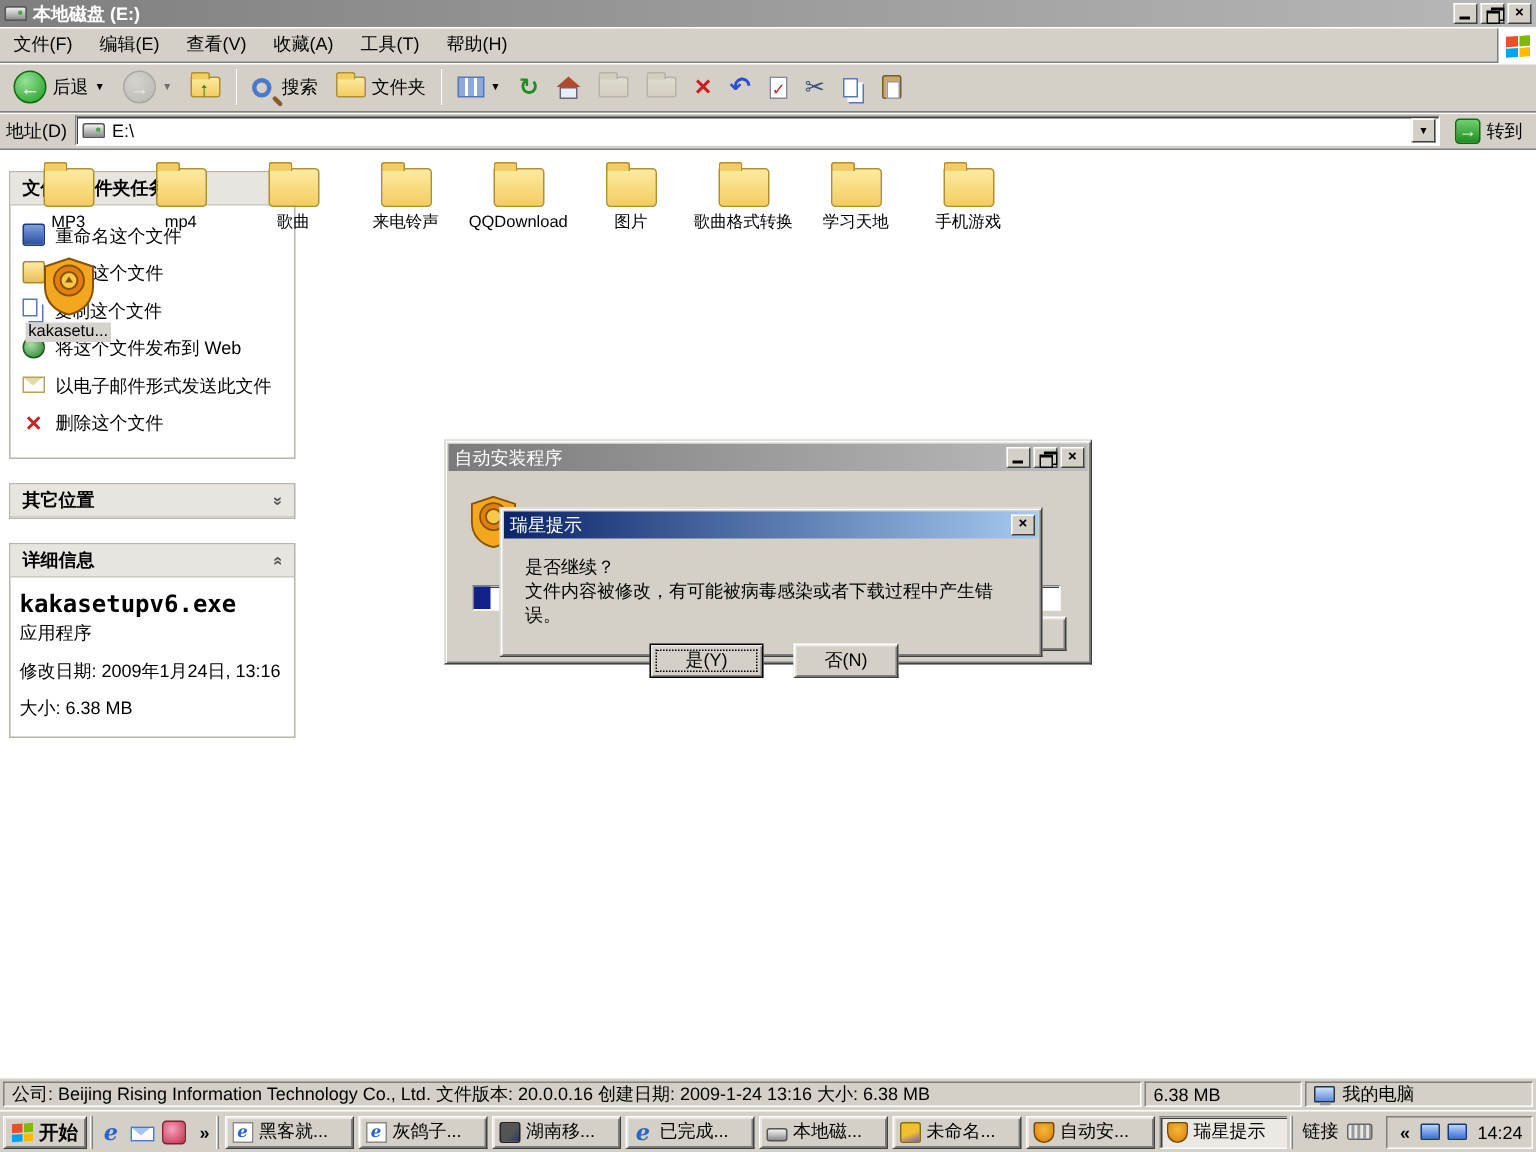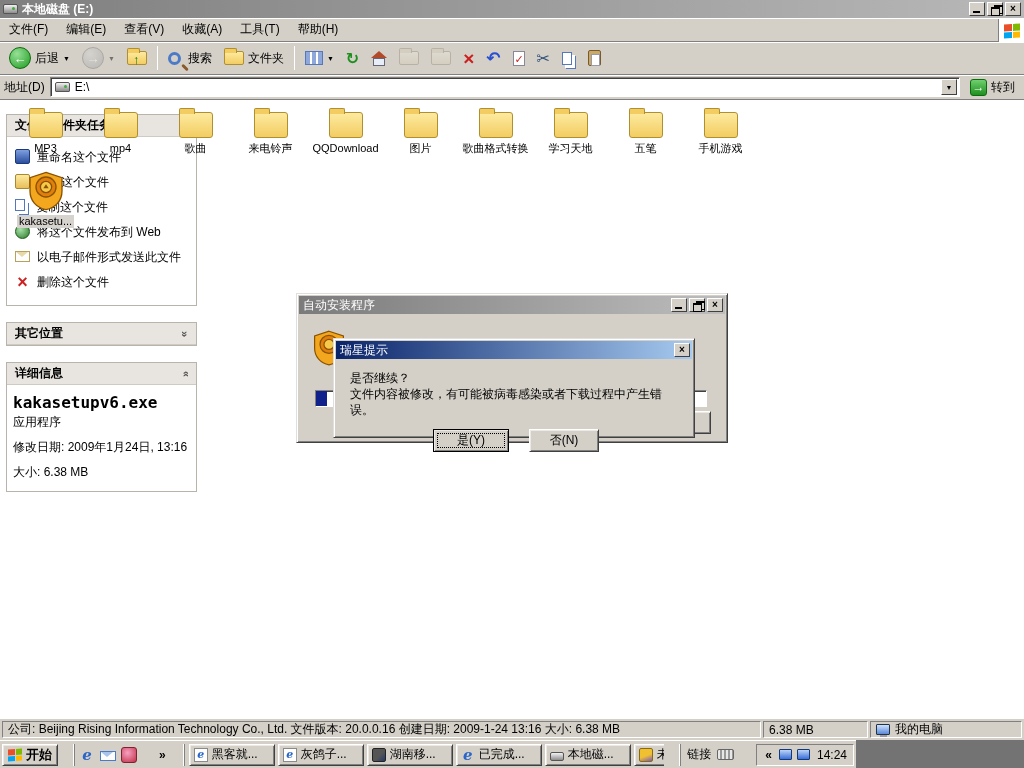--- a/index.html
+++ b/index.html
@@ -1,19 +1,19 @@
 <!DOCTYPE html>
 <html><head>
 <meta charset="utf-8">
 <style>
   * { margin:0; padding:0; box-sizing:border-box; }
   html,body { width:1024px; height:768px; overflow:hidden; }
   body { font-family:"Liberation Sans","DejaVu Sans",sans-serif; font-size:12px; color:#000; }
 
-  #desktop { position:relative; width:1024px; height:768px; background:#737373; overflow:hidden; }
+  #desktop { position:relative; width:1024px; height:768px; background:#84cc16; overflow:hidden; }
 
   
   .raised  { background:#d4d0c8; border:1px solid; border-color:#ffffff #404040 #404040 #ffffff; box-shadow:inset 1px 1px 0 #ece9e4, inset -1px -1px 0 #808080; }
 
   
   .explorer { position:absolute; left:0; top:0; width:1024px; height:740px; background:#d4d0c8; display:flex; flex-direction:column; }
 
   .titlebar { height:18px; background:linear-gradient(to right,#7f7f7f,#b8b8b8); display:flex; align-items:center; padding:0 3px; gap:4px; flex:none; }
   .titlebar .title { color:#fff; font-weight:bold; font-size:12px; flex:1; white-space:nowrap; }
   .tb-btns { display:flex; gap:2px; }
@@ -140,21 +140,21 @@
   
   .statusbar { height:22px; background:#d4d0c8; display:flex; gap:2px; padding:2px 2px 2px 2px; flex:none; border-top:1px solid #fff; }
   .status-sec { border:1px solid; border-color:#808080 #fff #fff #808080; display:flex; align-items:center; padding:0 5px; gap:5px; white-space:nowrap; overflow:hidden; }
   .status-info { flex:1; }
   .status-size { width:105px; flex:none; }
   .status-zone { width:152px; flex:none; }
   .mycomp-ic { width:14px; height:11px; background:linear-gradient(#cfe2ff,#5a8ad8); border:1px solid #234; border-radius:1px; position:relative; flex:none; }
   .mycomp-ic::after { content:""; position:absolute; left:3px; bottom:-3px; width:7px; height:2px; background:#99a; }
 
   
-  .taskbar { position:absolute; left:0; bottom:0; width:856px; height:28px; background:#d4d0c8; border-top:1px solid #fff; display:flex; align-items:center; padding:0 2px; gap:16px; z-index:10; }
+  .taskbar { position:absolute; left:0; bottom:0; width:1024px; height:28px; background:#d4d0c8; border-top:1px solid #fff; display:flex; align-items:center; padding:0 2px; gap:3px; z-index:10; }
   .start-btn { height:22px; display:flex; align-items:center; gap:4px; padding:0 5px; font-weight:bold; font-size:13px; }
   .start-btn .winflag { width:14px; height:12px; }
   .ql { display:flex; align-items:center; gap:5px; padding:0 4px; border-left:1px solid #808080; box-shadow:-1px 0 0 #fff; height:22px; }
   .ql-item { width:16px; height:16px; display:flex; align-items:center; justify-content:center; }
   .overflow-chip { font-weight:bold; font-size:12px; padding:0 2px; }
   .tasks { flex:1; display:flex; gap:3px; overflow:hidden; border-left:1px solid #808080; box-shadow:-1px 0 0 #fff; padding-left:4px; height:22px; align-items:center; }
   .task-btn { width:86px; height:22px; display:flex; align-items:center; gap:4px; padding:0 4px; overflow:hidden; white-space:nowrap; flex:none; }
   .task-btn .tb-ic { width:14px; height:14px; flex:none; display:flex; align-items:center; justify-content:center; }
   .task-btn.active { background:#ece9e4; border-color:#808080 #fff #fff #808080; box-shadow:inset 1px 1px 0 #404040; }
   .links-zone { display:flex; align-items:center; gap:6px; padding:0 6px; border-left:1px solid #808080; box-shadow:-1px 0 0 #fff; height:22px; }
@@ -370,24 +370,20 @@
             <div class="file-item">
               <span class="file-folder"></span>
               <div class="file-label">歌曲格式转换</div>
             </div>
 
             <div class="file-item">
               <span class="file-folder"></span>
               <div class="file-label">学习天地</div>
             </div>
 
-            <div class="file-item">
-              <span class="file-folder"></span>
-              <div class="file-label">五笔</div>
-            </div>
 
             <div class="file-item">
               <span class="file-folder"></span>
               <div class="file-label">手机游戏</div>
             </div>
 
         </div>
         <div class="exe-item">
           <svg class="lion-svg" width="36" height="40" viewBox="0 0 26 30">
             <path d="M13 1 L25 5 V15 C25 22.5 20 27.5 13 29 C6 27.5 1 22.5 1 15 V5 Z" fill="#f2a71f" stroke="#8a5200"></path>

